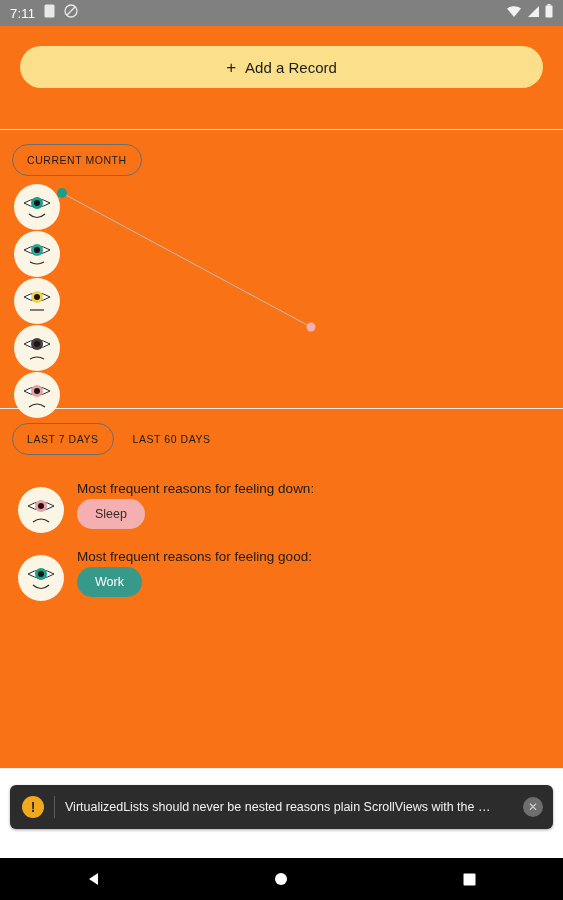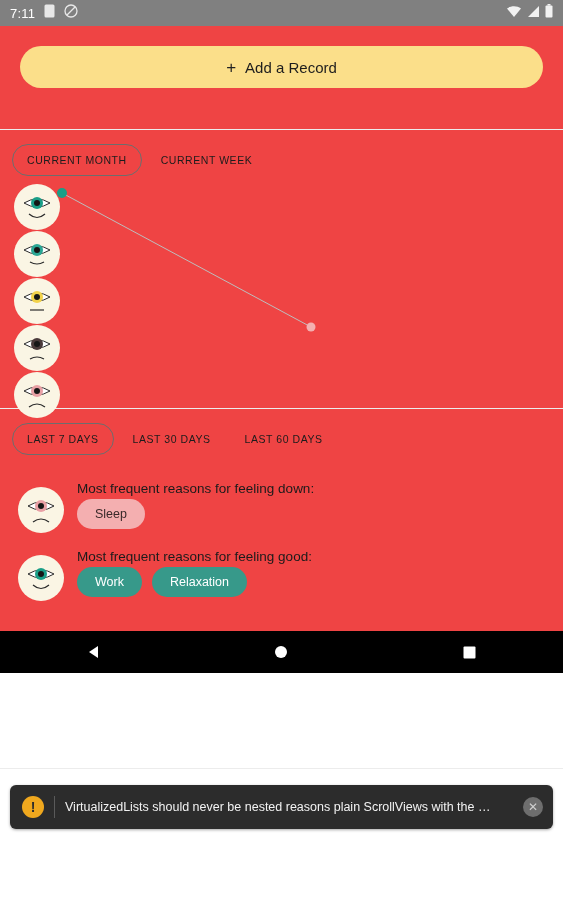--- a/index.html
+++ b/index.html
@@ -2,21 +2,21 @@
 <html><head>
 <meta charset="utf-8">
 <style>
   * { box-sizing: border-box; margin: 0; padding: 0; }
   html, body {
     width: 563px; height: 900px;
     font-family: "Liberation Sans", sans-serif;
     background: #ffffff;
     overflow: hidden;
   }
-  #app { position: relative; width: 563px; height: 673px; background:#ef4444; }
+  #app { position: relative; width: 563px; height: 900px; background:#f97316; }
 
   
   .statusbar {
     height: 26px; background: #808080;
     display: flex; align-items: center; justify-content: space-between;
     padding: 0 10px; color: #ffffff;
   }
   .sb-left { display: flex; align-items: center; gap: 9px; }
   .sb-time { font-size: 13px; letter-spacing: .2px; color:#fff; }
   .sb-right { display: flex; align-items: center; gap: 5px; }
@@ -138,21 +138,20 @@
     <button class="add-btn">
       <span class="plus">+</span>
       <span class="lbl">Add a Record</span>
     </button>
   </div>
   <div class="sect-gap-a"></div>
   <div class="divider"></div>
 
   <div class="tabrow">
     <div class="tab sel">CURRENT MONTH</div>
-    <div class="tab">CURRENT WEEK</div>
   </div>
 
   <div class="chartwrap">
 
     <div class="yaxis">
       <div class="moodcell">
         <div class="face-bg"></div>
         <svg class="face-svg" viewBox="0 0 46 46">
           <path d="M10 19 Q23 11 36 19 Q23 27 10 19 Z" fill="#fff" stroke="#2b2b2b" stroke-width="1"></path>
           <circle cx="23" cy="19" r="6" fill="#1A9E87"></circle>
@@ -202,21 +201,20 @@
       <line x1="62" y1="17" x2="311" y2="151" stroke="#bdbdbd" stroke-width="1"></line>
       <circle cx="62" cy="17" r="5" fill="#1A9E87"></circle>
       <circle cx="311" cy="151" r="4.5" fill="#F4AFB0"></circle>
     </svg>
   </div>
 
   <div class="divider"></div>
 
   <div class="tabrow">
     <div class="tab sel">LAST 7 DAYS</div>
-    <div class="tab">LAST 30 DAYS</div>
     <div class="tab">LAST 60 DAYS</div>
   </div>
 
   <div class="reasons">
 
     <div class="reason-row">
       <div class="reason-face">
         <div class="face-bg"></div>
         <svg class="face-svg" viewBox="0 0 46 46">
           <path d="M10 19 Q23 11 36 19 Q23 27 10 19 Z" fill="#fff" stroke="#2b2b2b" stroke-width="1"></path>
@@ -240,21 +238,20 @@
           <path d="M10 19 Q23 11 36 19 Q23 27 10 19 Z" fill="#fff" stroke="#2b2b2b" stroke-width="1"></path>
           <circle cx="23" cy="19" r="6" fill="#1A9E87"></circle>
             <circle cx="23" cy="19" r="3" fill="#161616"></circle>
           <path d="M15 30 Q23 37 31 30" fill="none" stroke="#2b2b2b" stroke-width="1.2"></path>
         </svg>
       </div>
       <div class="reason-body">
         <div class="reason-title">Most frequent reasons for feeling good:</div>
         <div class="tagrow">
           <span class="tag good">Work</span>
-          <span class="tag good">Relaxation</span>
         </div>
       </div>
     </div>
 
   </div>
 
   <div class="toastzone">
     <div class="divider"></div>
     <div class="toast">
       <span class="toast-icon">

